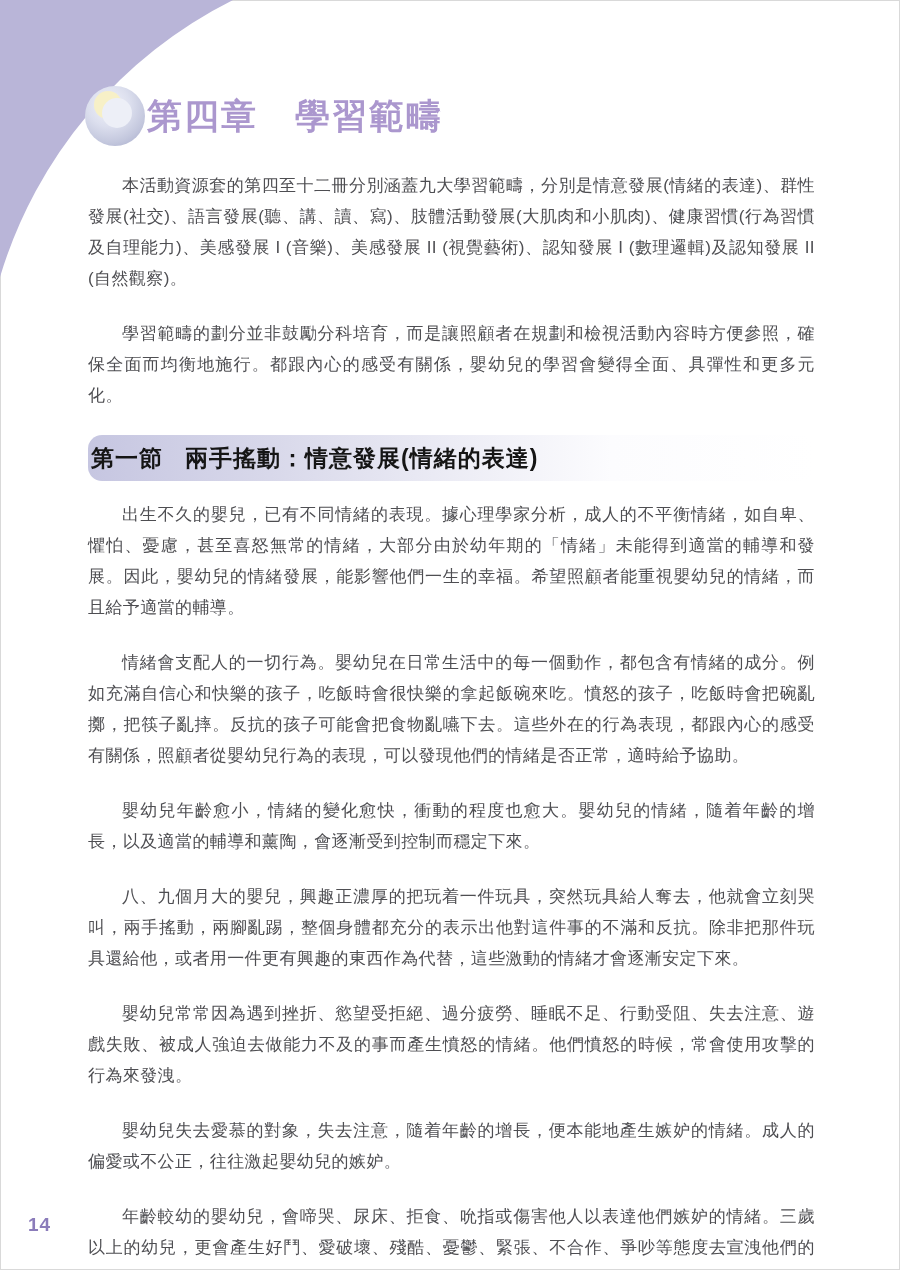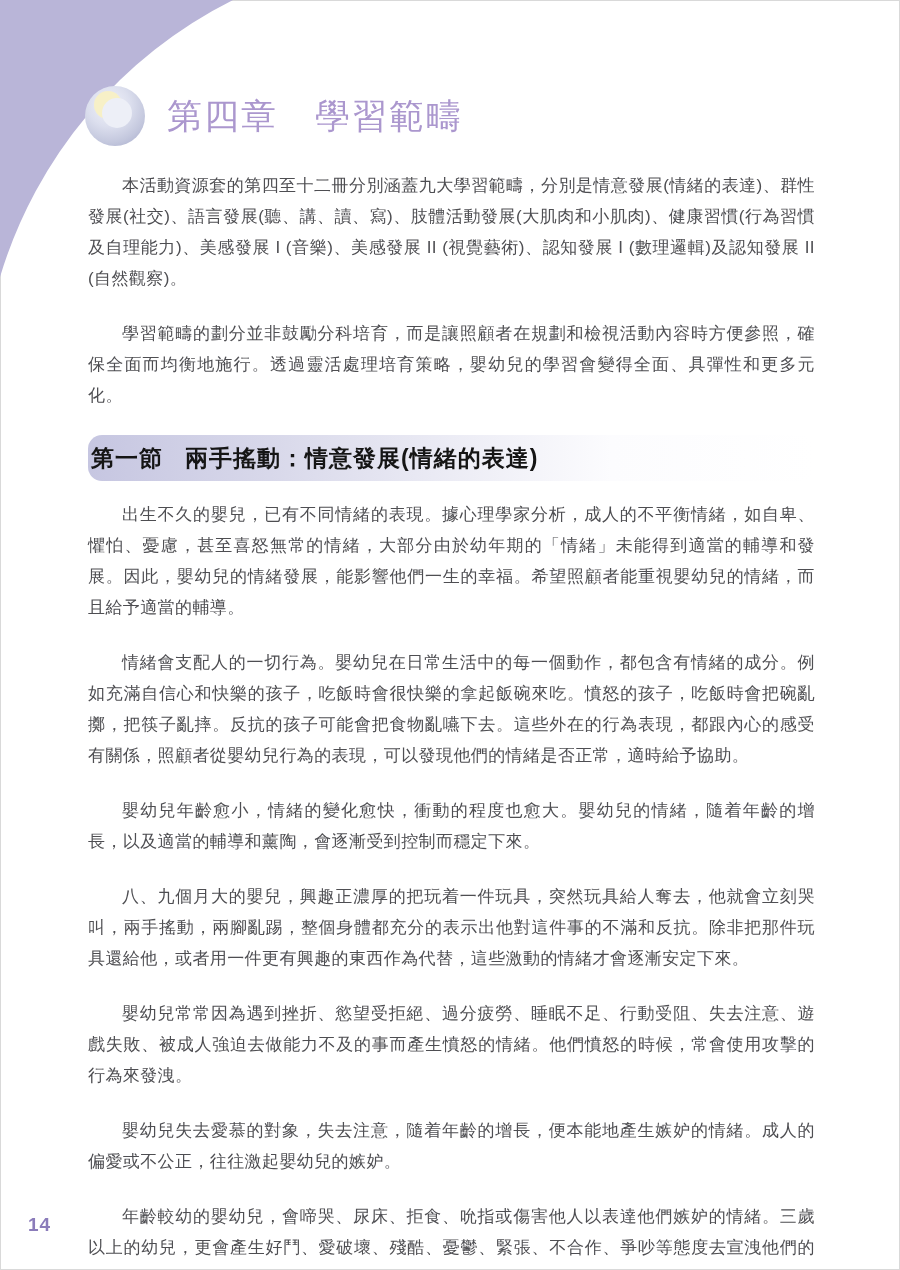--- a/index.html
+++ b/index.html
@@ -11,22 +11,22 @@
     font-family:"Liberation Sans","DejaVu Sans",sans-serif;
     box-shadow:inset 0 0 0 1px #d9d9d9;
   }
   
   .corner-svg{position:absolute;top:0;left:0;display:block;}
   
   .chapter-head{position:absolute;top:84px;left:83px;display:flex;align-items:center;}
   .ball-icon{width:64px;height:64px;display:block;}
   .chapter-title{
     display:flex;align-items:flex-end;
-    margin-left:20px;
-    font-size:35px;font-weight:normal;
+    margin-left:0;
+    font-size:35px;font-weight:bold;
     color:#ab97ce;
     letter-spacing:2px;
     line-height:64px;
   }
   .chapter-gap{display:inline-block;width:37px;}
   
   .content{
     position:absolute;left:88px;top:170px;width:727px;
   }
   .content p{
@@ -87,21 +87,21 @@
     </svg>
     <div class="chapter-title">
       <span>第四章</span>
       <span class="chapter-gap"></span>
       <span>學習範疇</span>
     </div>
   </div>
 
   <div class="content">
     <p>本活動資源套的第四至十二冊分別涵蓋九大學習範疇，分別是情意發展(情緒的表達)、群性發展(社交)、語言發展(聽、講、讀、寫)、肢體活動發展(大肌肉和小肌肉)、健康習慣(行為習慣及自理能力)、美感發展 I (音樂)、美感發展 II (視覺藝術)、認知發展 I (數理邏輯)及認知發展 II (自然觀察)。</p>
-    <p>學習範疇的劃分並非鼓勵分科培育，而是讓照顧者在規劃和檢視活動內容時方便參照，確保全面而均衡地施行。透過靈活處理培育策略，嬰幼兒的學習會變得全面、具彈性和更多元化。</p>
+    <p>學習範疇的劃分並非鼓勵分科培育，而是讓照顧者在規劃和檢視活動內容時方便參照，確保全面而均衡地施行。都跟內心的感受有關係，嬰幼兒的學習會變得全面、具彈性和更多元化。</p>
 
     <div class="section-bar">
       <span class="sec-label">第一節</span>
       <span class="sec-gap"></span>
       <span class="sec-title">兩手搖動：情意發展(情緒的表達)</span>
     </div>
 
     <p>出生不久的嬰兒，已有不同情緒的表現。據心理學家分析，成人的不平衡情緒，如自卑、懼怕、憂慮，甚至喜怒無常的情緒，大部分由於幼年期的「情緒」未能得到適當的輔導和發展。因此，嬰幼兒的情緒發展，能影響他們一生的幸福。希望照顧者能重視嬰幼兒的情緒，而且給予適當的輔導。</p>
     <p>情緒會支配人的一切行為。嬰幼兒在日常生活中的每一個動作，都包含有情緒的成分。例如充滿自信心和快樂的孩子，吃飯時會很快樂的拿起飯碗來吃。憤怒的孩子，吃飯時會把碗亂擲，把筷子亂摔。反抗的孩子可能會把食物亂嚥下去。這些外在的行為表現，都跟內心的感受有關係，照顧者從嬰幼兒行為的表現，可以發現他們的情緒是否正常，適時給予協助。</p>
     <p>嬰幼兒年齡愈小，情緒的變化愈快，衝動的程度也愈大。嬰幼兒的情緒，隨着年齡的增長，以及適當的輔導和薰陶，會逐漸受到控制而穩定下來。</p>

